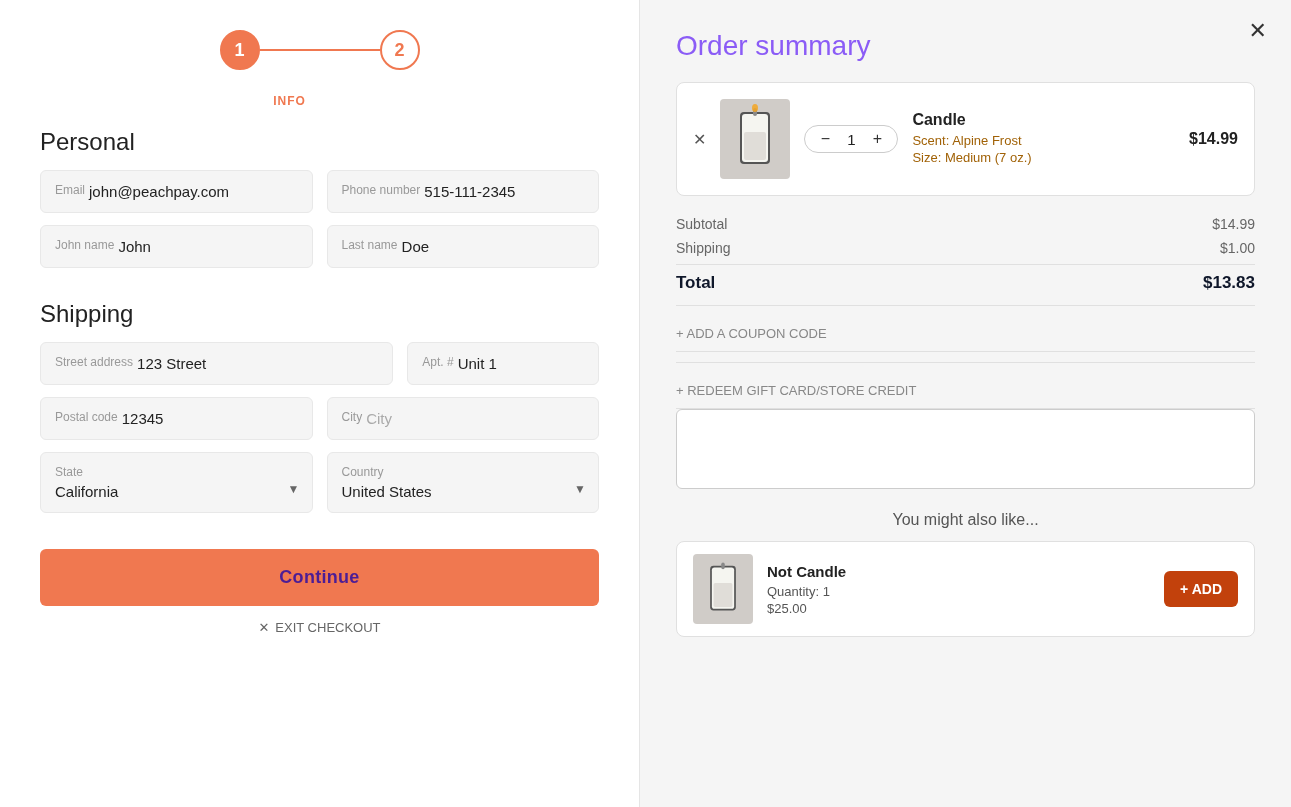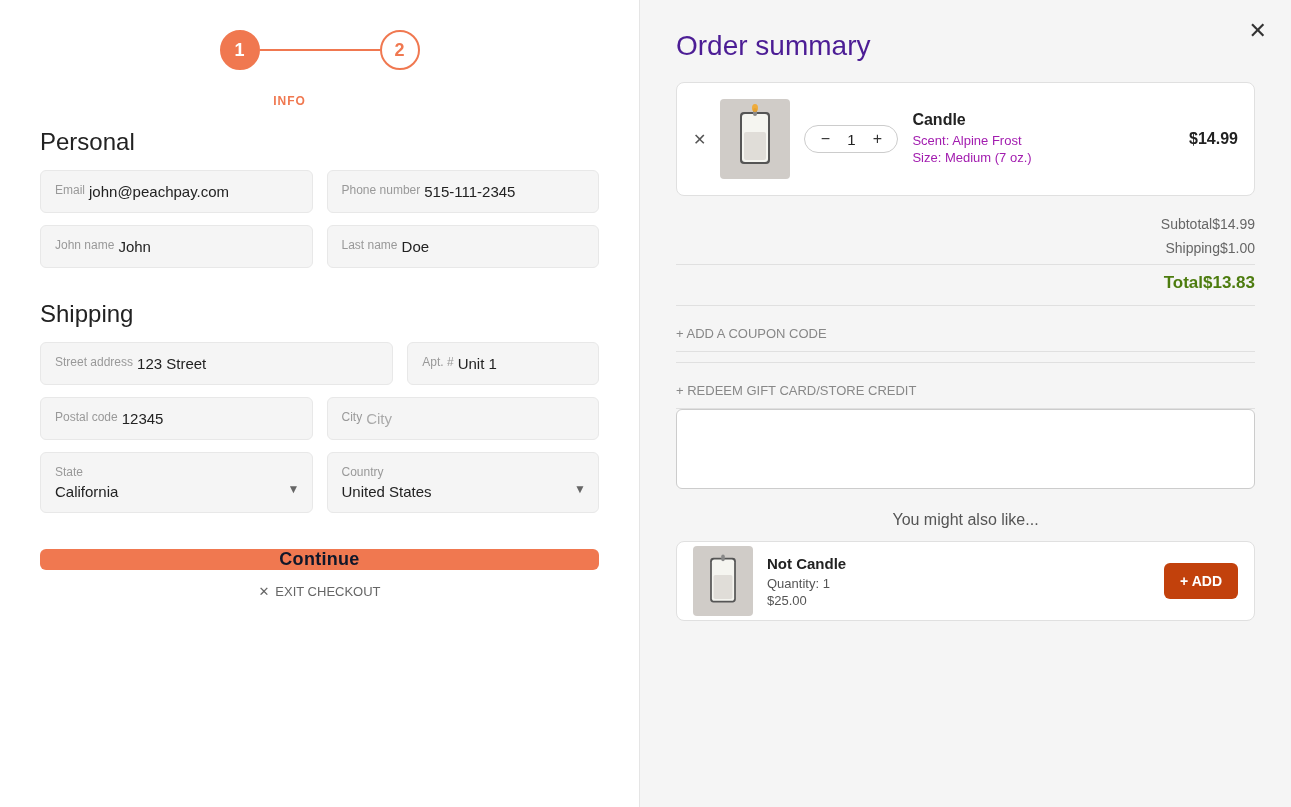--- a/index.html
+++ b/index.html
@@ -127,24 +127,25 @@
       font-size: 12px;
     }
 
     .shipping-section {
       margin-top: 20px;
     }
 
     
     .continue-btn {
       background: #f07850;
-      color: #0f172a;
+      color: #4c1d95;
       border: none;
       border-radius: 6px;
       width: 100%;
+      padding: 18px;
       font-size: 18px;
       font-weight: 700;
       cursor: pointer;
       margin-top: 24px;
       letter-spacing: 0.3px;
     }
     .exit-checkout {
       display: flex;
       align-items: center;
       justify-content: center;
@@ -173,21 +174,21 @@
       right: 24px;
       font-size: 22px;
       color: #333;
       cursor: pointer;
       background: none;
       border: none;
     }
     .order-summary-title {
       font-size: 28px;
       font-weight: 400;
-      color: #4c1d95;
+      color: #8b5cf6;
       margin-bottom: 20px;
     }
 
     
     .product-card {
       background: #fff;
       border-radius: 8px;
       border: 1px solid #e0e0e0;
       padding: 16px;
       display: flex;
@@ -241,45 +242,45 @@
       flex: 1;
     }
     .product-name {
       font-size: 16px;
       font-weight: 700;
       color: #222;
       margin-bottom: 4px;
     }
     .product-detail {
       font-size: 13px;
-      color: #a21caf;
+      color: #a16207;
       margin-bottom: 2px;
     }
     .product-price {
       font-size: 16px;
       font-weight: 700;
       color: #222;
       margin-left: auto;
     }
 
     
     .price-rows {
       margin-bottom: 12px;
     }
     .price-row {
       display: flex;
-      justify-content: flex-end;
+      justify-content: space-between;
       font-size: 14px;
       color: #666;
       margin-bottom: 8px;
     }
     .price-row.total {
       font-size: 17px;
       font-weight: 700;
-      color: #4d7c0f;
+      color: #0f172a;
       margin-bottom: 0;
       padding-top: 8px;
       border-top: 1px solid #e0e0e0;
     }
     .divider {
       height: 1px;
       background: #e0e0e0;
       margin: 10px 0;
     }
 
@@ -317,21 +318,21 @@
     .upsell-title {
       font-size: 16px;
       color: #555;
       text-align: center;
       margin: 18px 0 12px;
     }
     .upsell-card {
       background: #fff;
       border: 1px solid #e0e0e0;
       border-radius: 8px;
-      padding: 4px 16px;
+      padding: 12px 16px;
       display: flex;
       align-items: center;
       gap: 14px;
     }
     .upsell-image {
       width: 60px;
       height: 70px;
       background: #d0ccc8;
       border-radius: 4px;
       display: flex;

